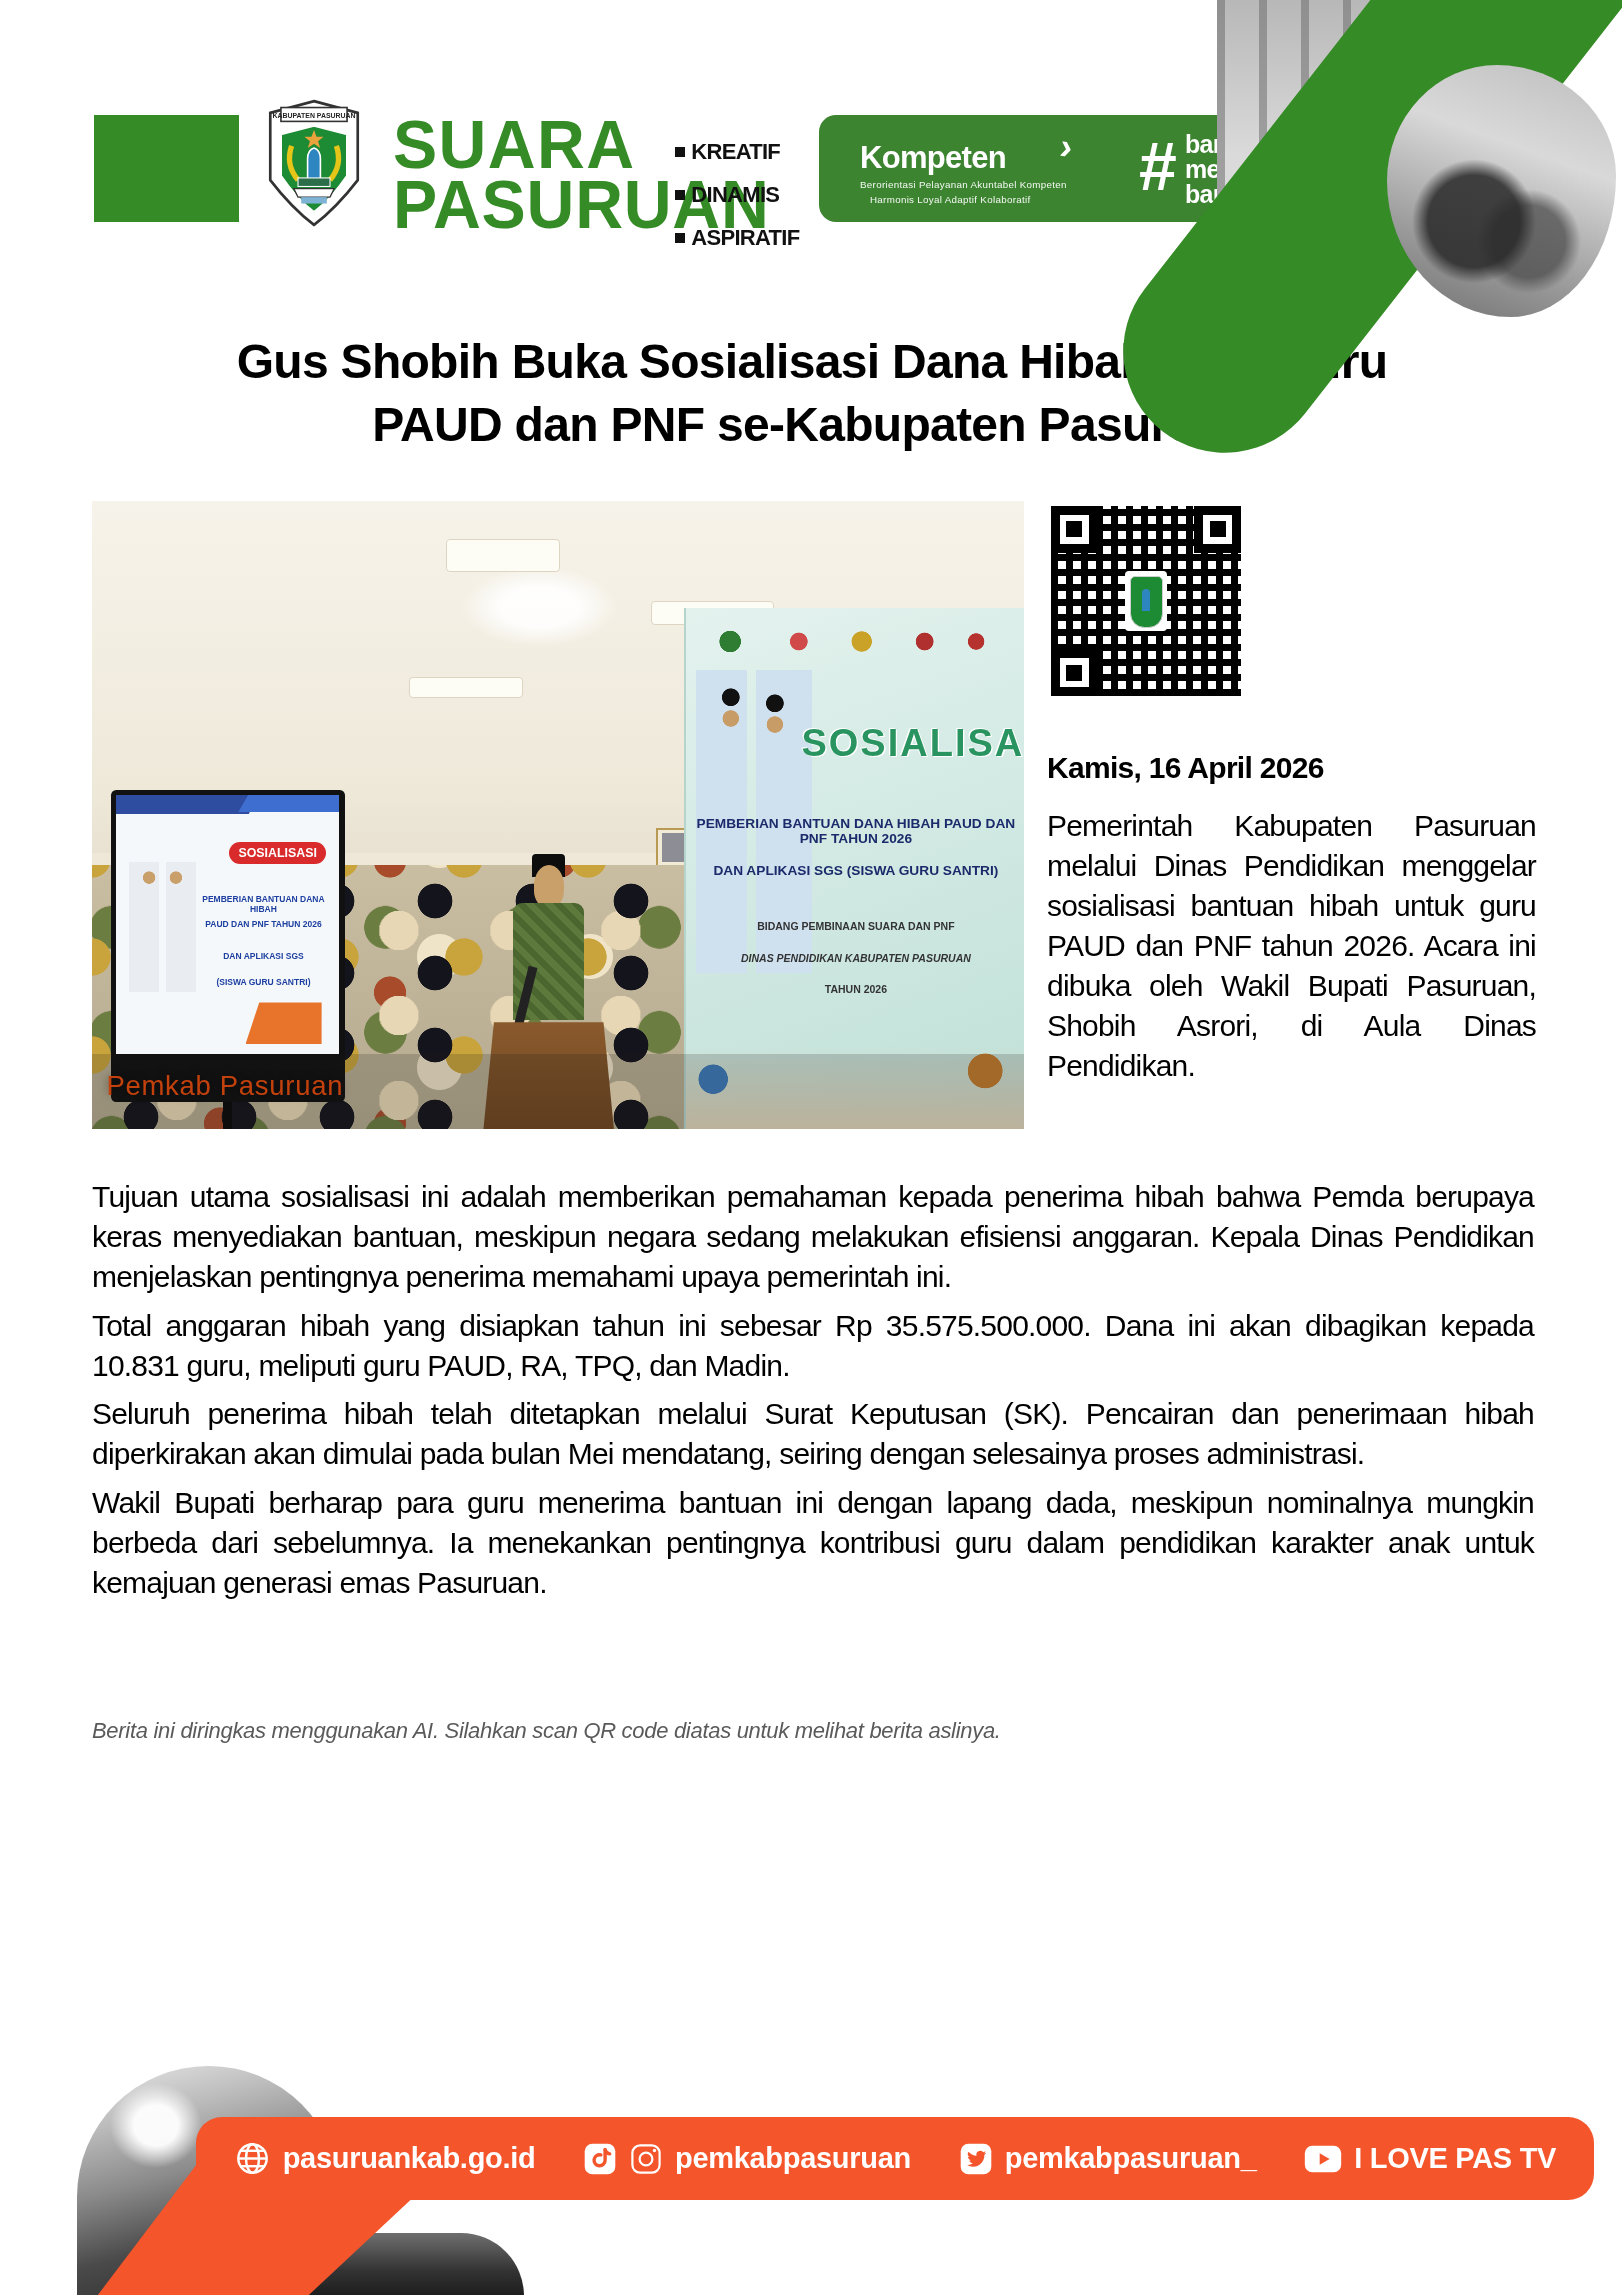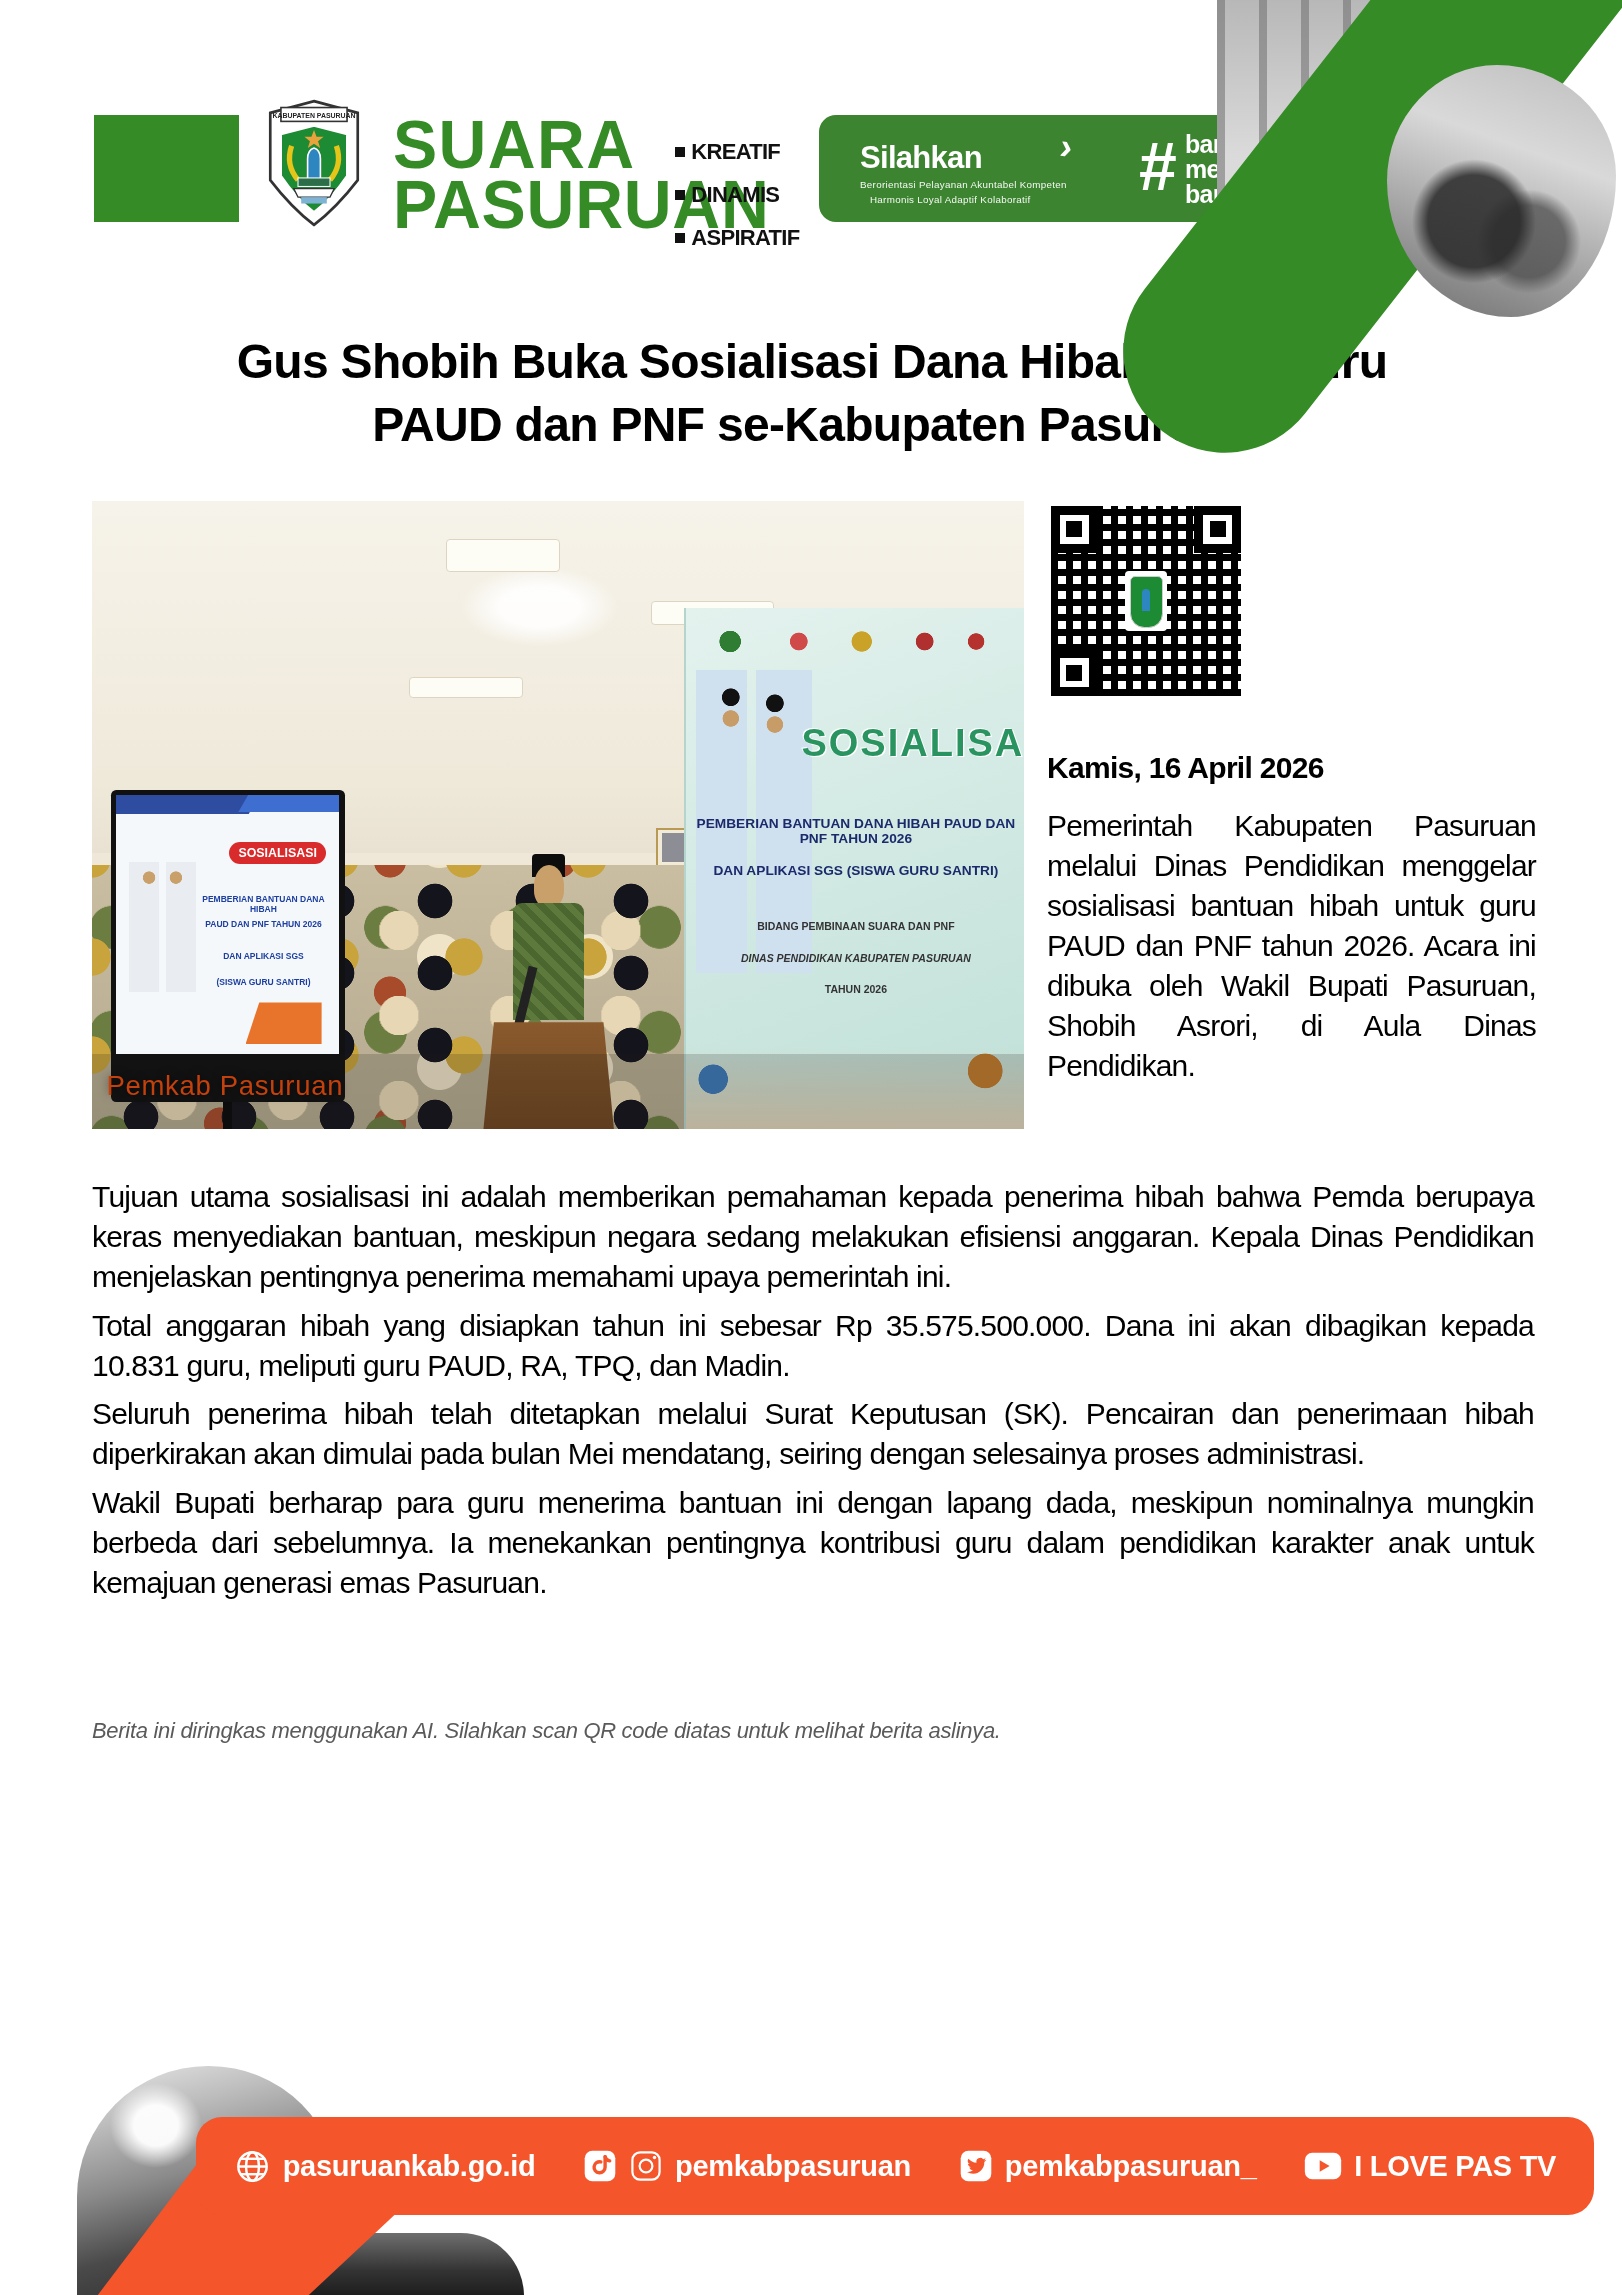--- a/index.html
+++ b/index.html
@@ -154,21 +154,21 @@
 
   
   .mountain{position:absolute;left:77px;top:2066px;width:263px;height:229px;
       border-radius:131px 131px 0 0;
       background:
         radial-gradient(ellipse at 30% 26%, rgba(255,255,255,.95) 0 22px, rgba(255,255,255,0) 46px),
         radial-gradient(ellipse at 70% 40%, rgba(240,240,240,.8) 0 17px, rgba(255,255,255,0) 39px),
         linear-gradient(165deg,#e9e9e9 0%,#bdbdbd 22%,#8a8a8a 45%,#4a4a4a 68%,#242424 100%);}
   .mountain2{position:absolute;left:262px;top:2233px;width:262px;height:63px;border-radius:79px 105px 0 0;
       background:linear-gradient(180deg,#6f6f6f 0%,#333 60%,#1d1d1d 100%);}
-  .obar{position:absolute;left:196px;top:2117px;width:1398px;height:98px;background:#F4552B;border-radius:26px;z-index:3;}
+  .obar{position:absolute;left:196px;top:2117px;width:1398px;height:83px;background:#F4552B;border-radius:26px;z-index:3;}
   .oleg{position:absolute;left:65px;top:2117px;width:458px;height:179px;background:#F4552B;z-index:3;
       clip-path:polygon(36% 2%,94% 2%,53% 100%,7% 100%);}
   .obar-items{position:absolute;inset:0;display:flex;align-items:center;justify-content:center;gap:48px;
       color:#fff;font-size:29px;font-weight:700;letter-spacing:-0.3px;}
   .fitem{display:flex;align-items:center;gap:11.8px;}
   .icn{display:inline-block;}
 </style>
 </head>
 <body>
 
@@ -206,21 +206,21 @@
         <span class="sq"></span>
       <span class="tx">DINAMIS</span>
       </div>
     <div class="row">
         <span class="sq"></span>
       <span class="tx">ASPIRATIF</span>
       </div>
   </div>
 
   <div class="berakhlak">
-    <div class="ba-title">Silahkan</div>
+    <div class="ba-title">Kompeten</div>
     <div class="ba-arrow">›</div>
     <div class="ba-sub s1">Berorientasi Pelayanan Akuntabel Kompeten</div>
     <div class="ba-sub s2">Harmonis Loyal Adaptif Kolaboratif</div>
     <div class="hash">#</div>
     <div class="bangga">
       <div>bangga</div>
       <div>melayani</div>
       <div>bangsa</div>
     </div>
   </div>

